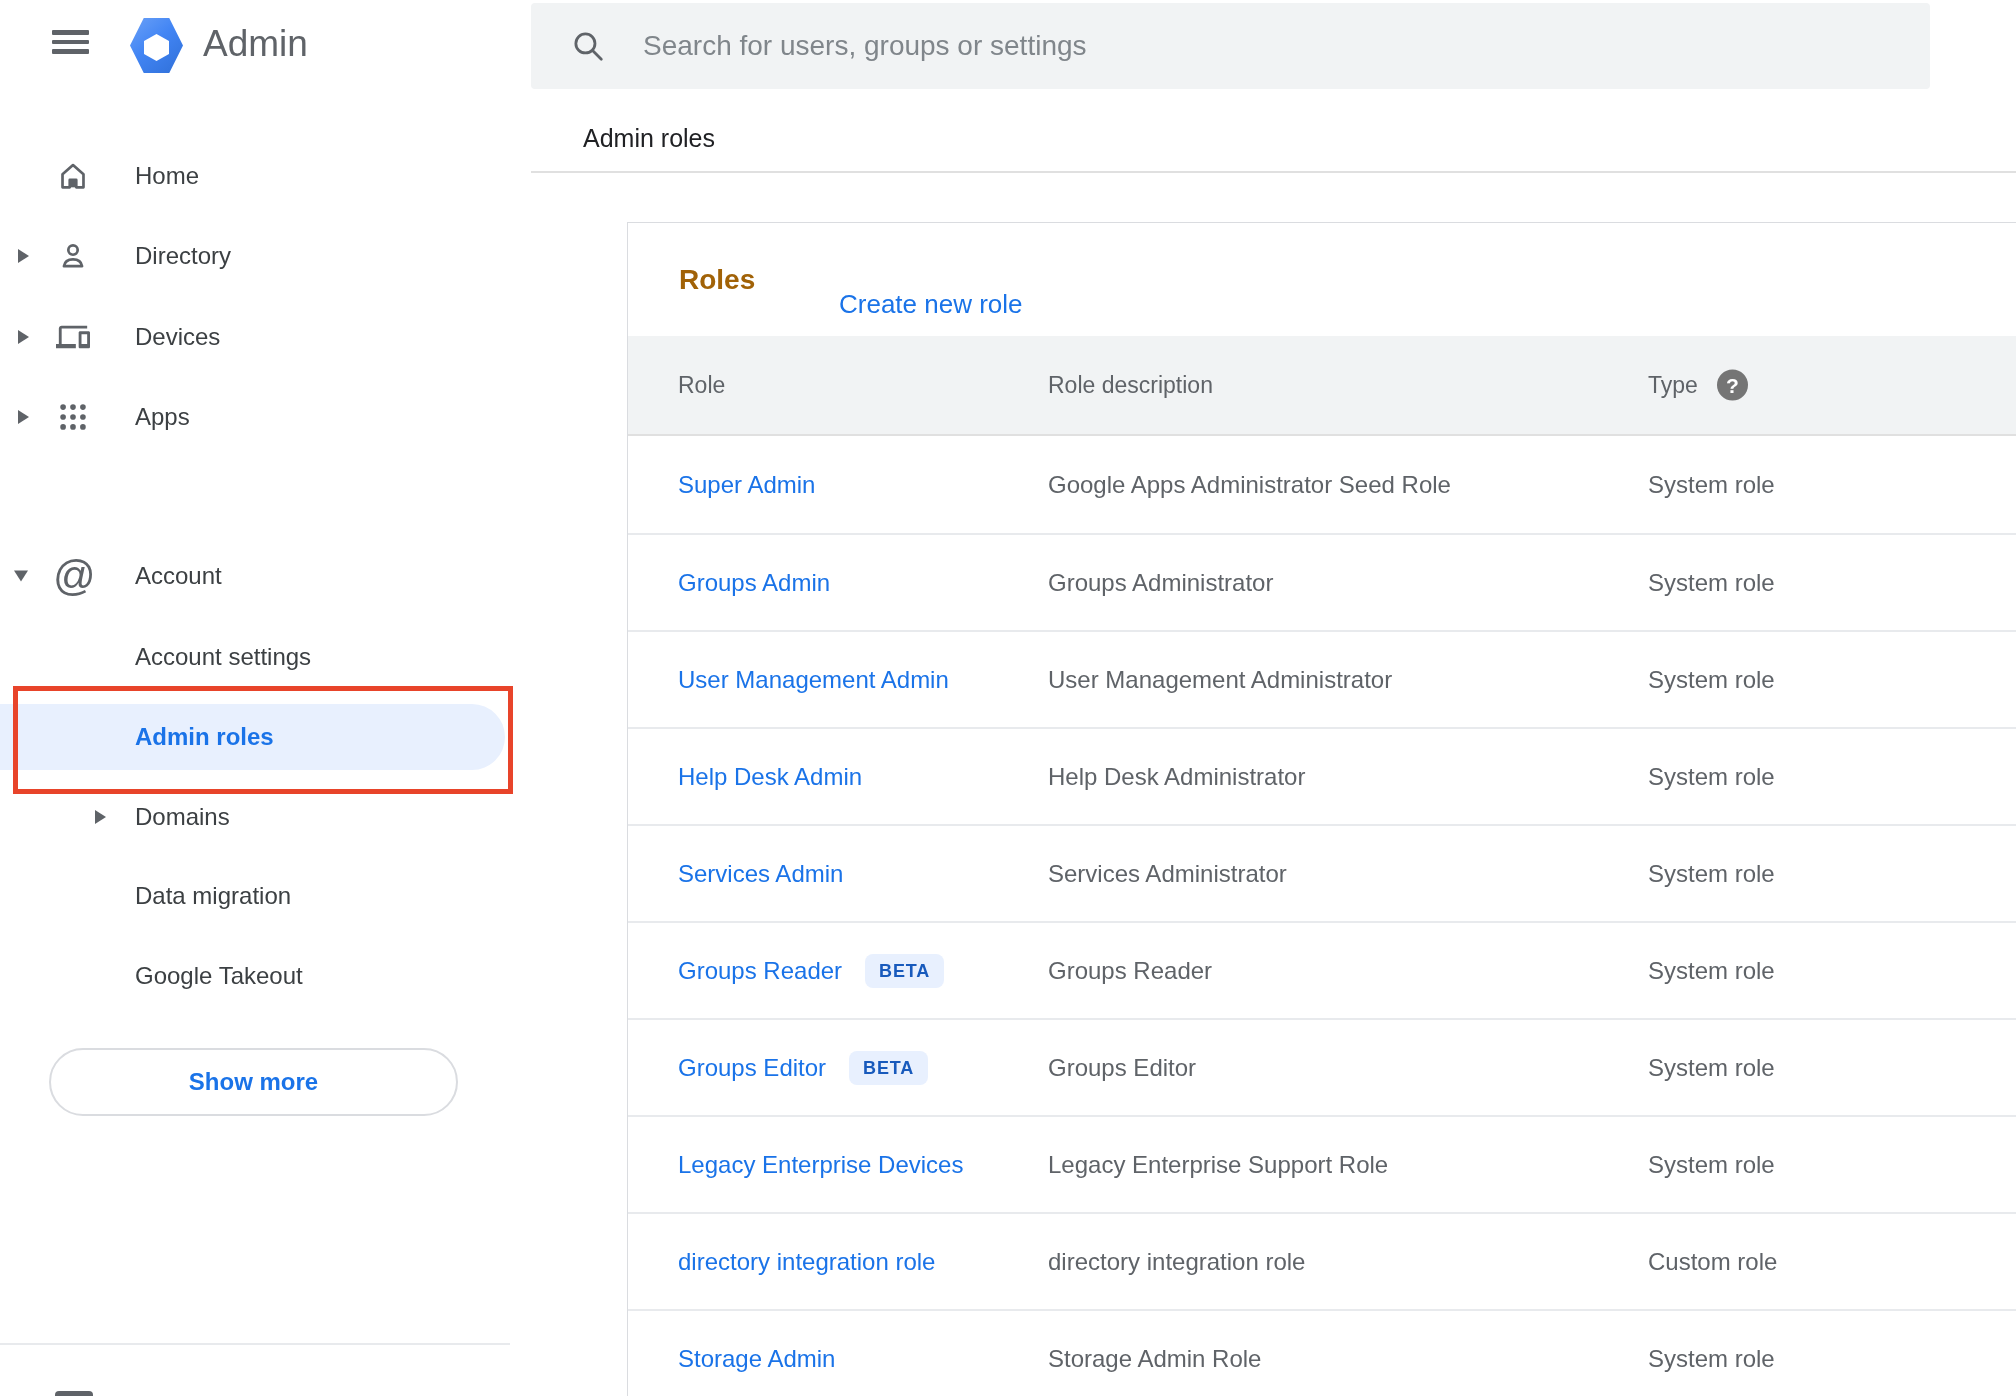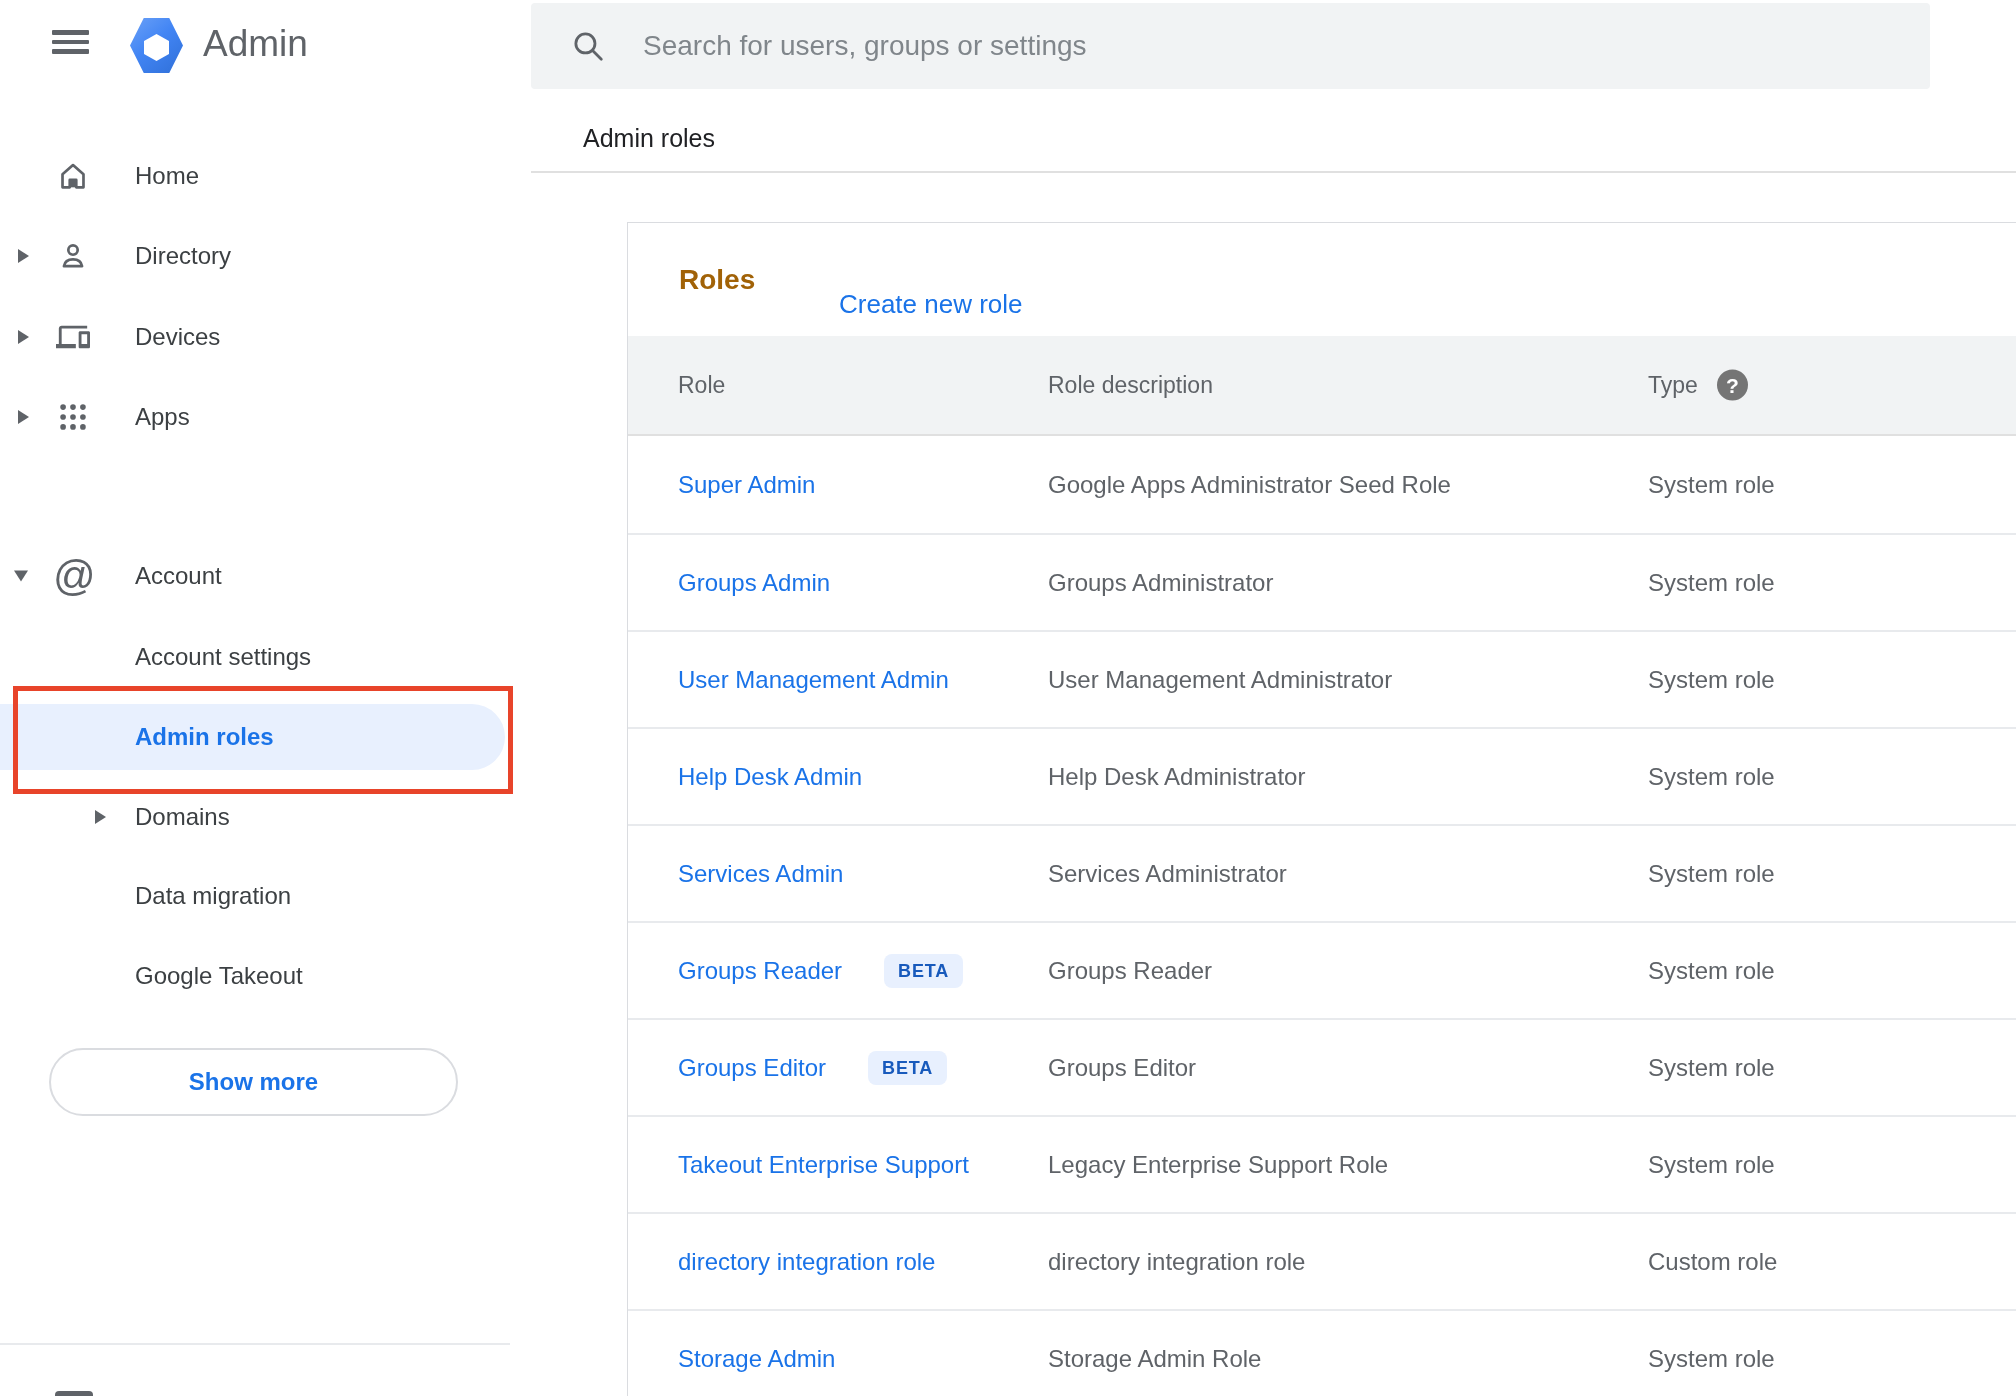--- a/index.html
+++ b/index.html
@@ -71,21 +71,21 @@
   #help-icon { position:absolute; left:1089px; top:50%; transform:translateY(-50%);
     width:31px; height:31px; border-radius:50%; background:#757575; color:#fff;
     font-size:21px; font-weight:bold; text-align:center; line-height:31px; cursor:pointer; }
 
   .trow { position:relative; height:97px; }
   .trow + .trow { border-top:2px solid #e8eaed; }
   .cell { position:absolute; top:50%; transform:translateY(-50%); font-size:24px; white-space:nowrap; }
   .c-role { left:50px; color:#1a73e8; cursor:pointer; }
   .c-desc { left:420px; color:#5f6368; }
   .c-type { left:1020px; color:#5f6368; }
-  .beta { display:inline-block; margin-left:42px; padding:7px 14px 6px; background:#e8f0fe;
+  .beta { display:inline-block; margin-left:23px; padding:7px 14px 6px; background:#e8f0fe;
     color:#185abc; font-size:18px; font-weight:bold; letter-spacing:.8px; border-radius:8px;
     vertical-align:2px; }
 </style>
 </head>
 <body>
 
 <div id="sidebar">
   <div id="hamburger">
     <span></span>
       <span></span>
@@ -229,21 +229,21 @@
     <span class="cell c-role"><span>Groups Reader</span><span class="beta">BETA</span></span>
     <span class="cell c-desc">Groups Reader</span>
     <span class="cell c-type">System role</span>
   </div>
   <div class="trow">
     <span class="cell c-role"><span>Groups Editor</span><span class="beta">BETA</span></span>
     <span class="cell c-desc">Groups Editor</span>
     <span class="cell c-type">System role</span>
   </div>
   <div class="trow">
-    <span class="cell c-role">Takeout Enterprise Support</span>
+    <span class="cell c-role">Legacy Enterprise Devices</span>
     <span class="cell c-desc">Legacy Enterprise Support Role</span>
     <span class="cell c-type">System role</span>
   </div>
   <div class="trow">
     <span class="cell c-role">directory integration role</span>
     <span class="cell c-desc">directory integration role</span>
     <span class="cell c-type">Custom role</span>
   </div>
   <div class="trow">
     <span class="cell c-role">Storage Admin</span>

